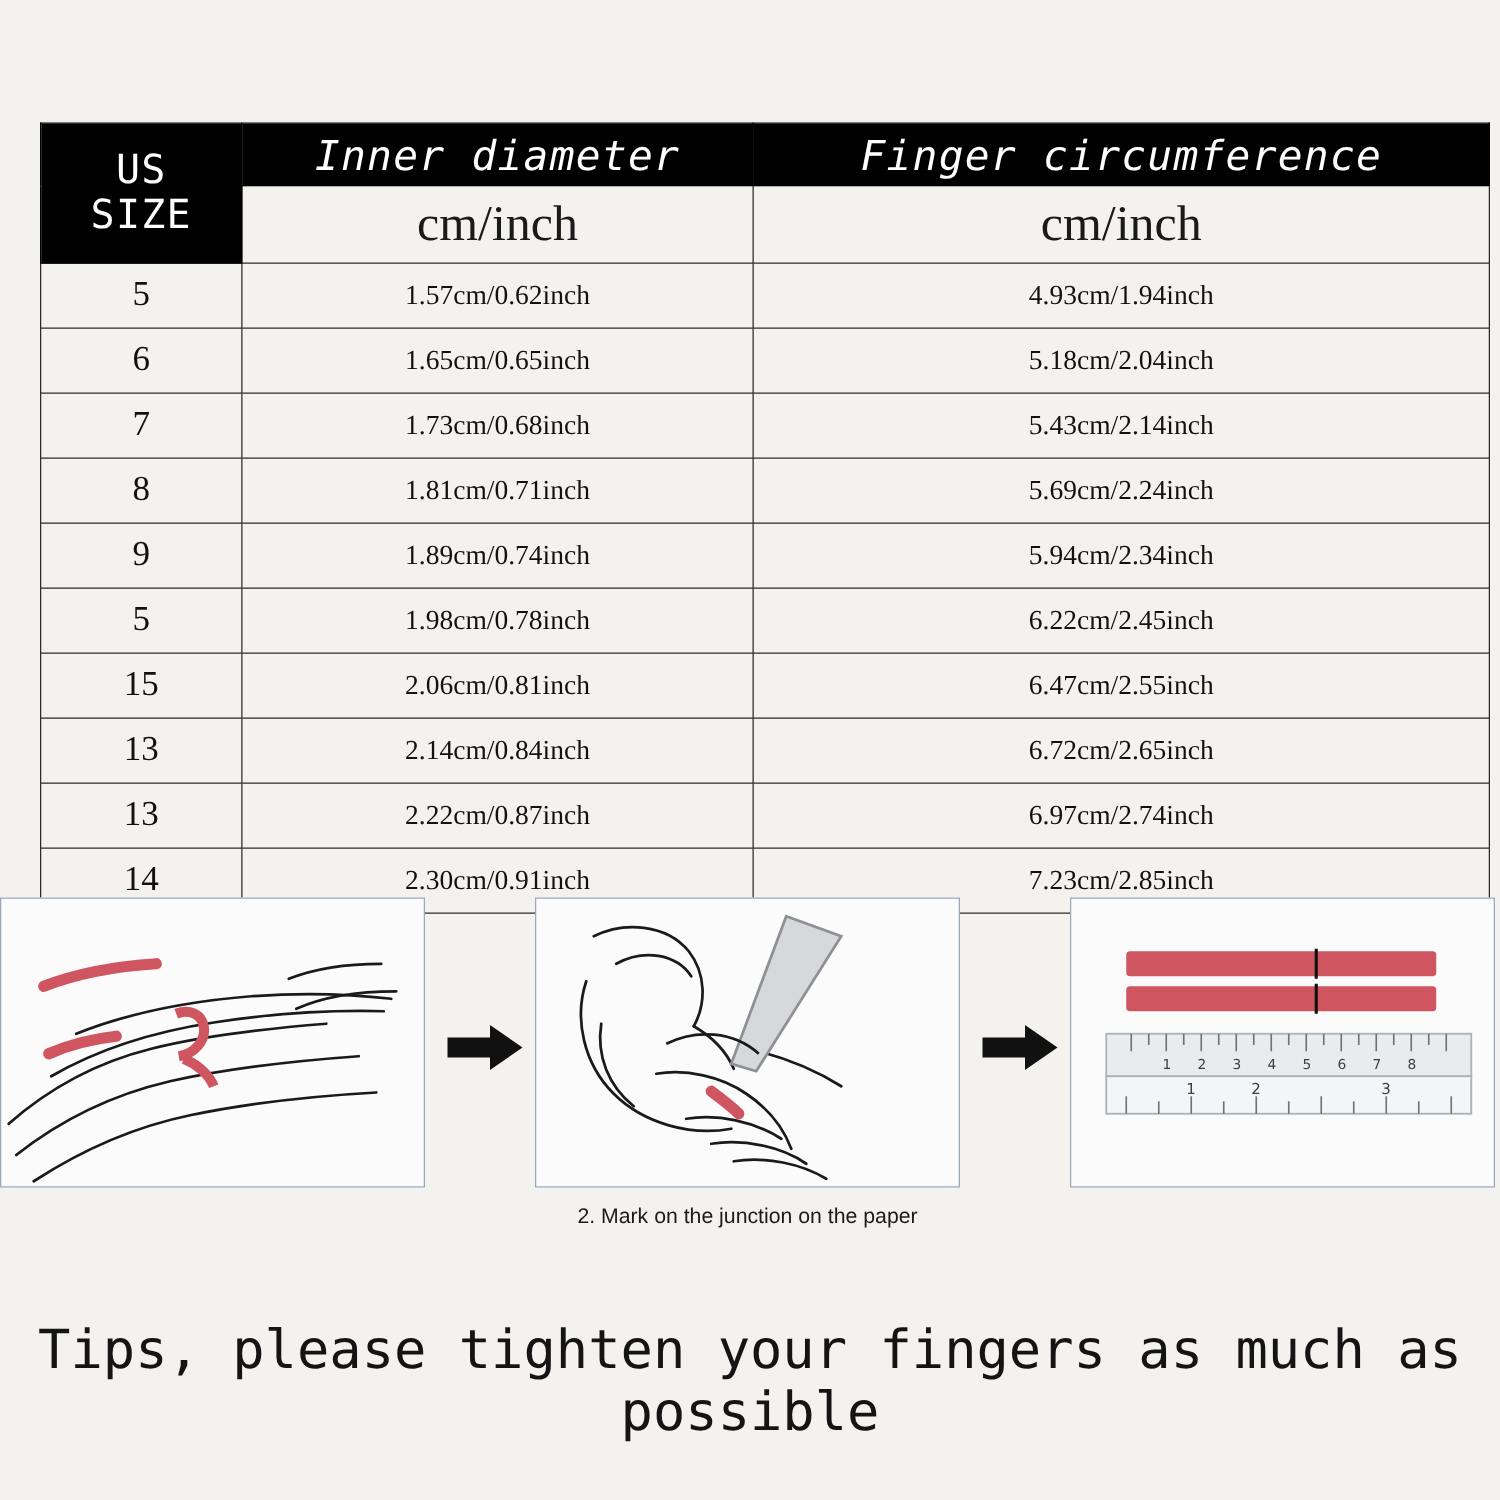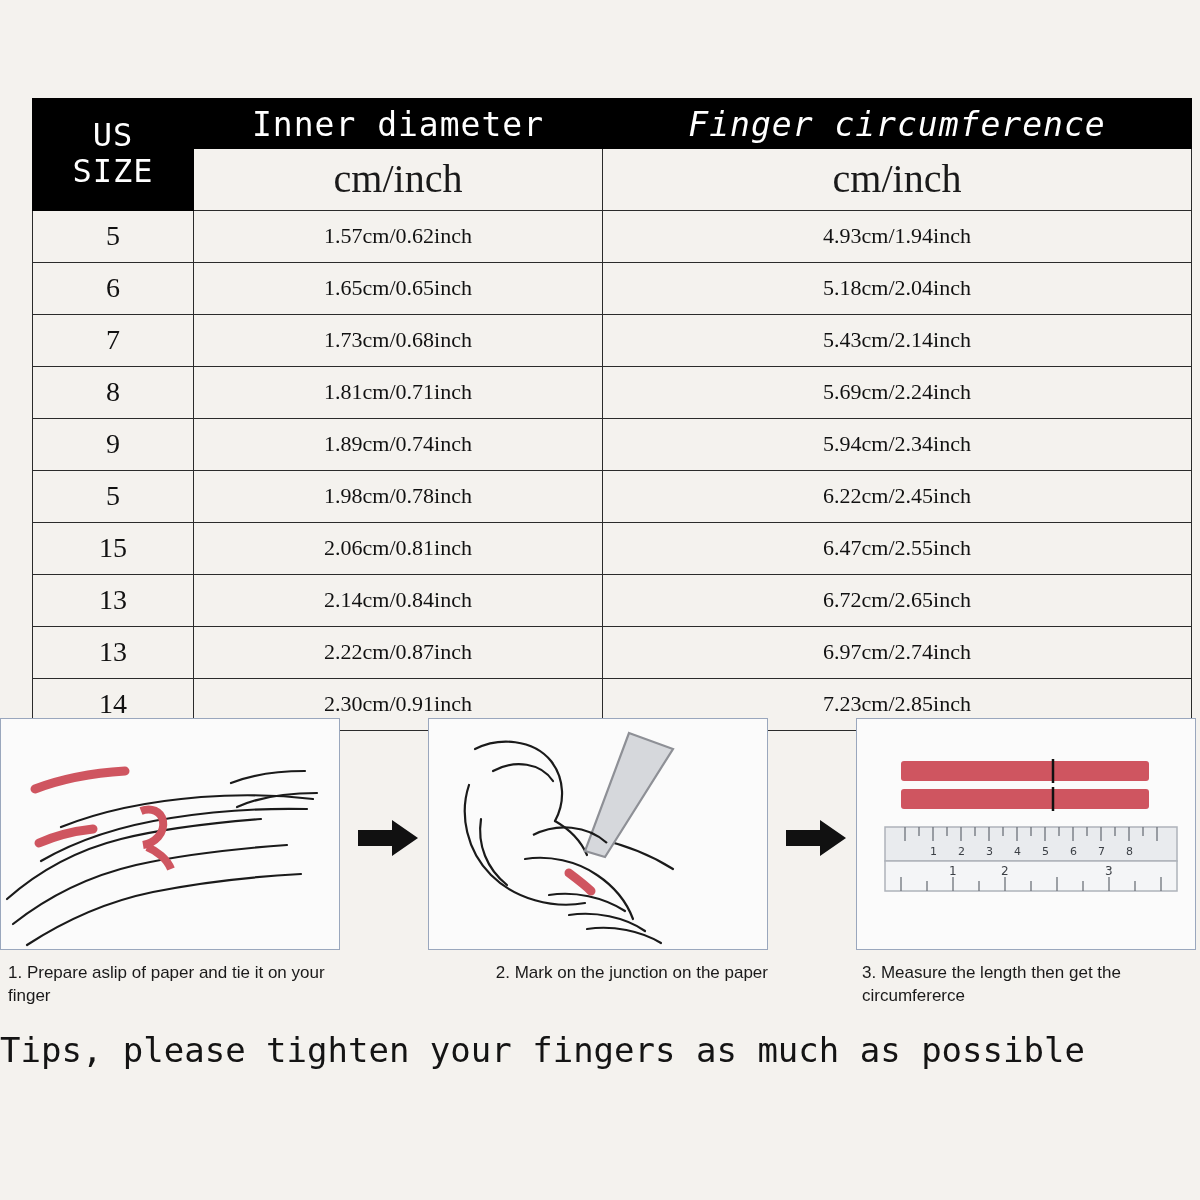--- a/index.html
+++ b/index.html
@@ -51,21 +51,21 @@
     font-size: 32px;
     padding: 8px 0 10px 0;
   }
   .sub-cell {
     font-family: "Liberation Serif", serif;
     font-size: 40px;
     color: #1a1a1a;
     padding: 6px 0 8px 0;
     border-top: 1px solid #000 !important;
   }
-  .col-d { width: 400px; }
+  .col-d { width: 400px; font-style: italic; }
   .col-c { width: 580px; font-style: italic; }
   .size-table tbody td {
     font-size: 22px;
     color: #111;
     padding: 9px 0 10px 0;
     font-family: "Liberation Serif", serif;
   }
   .size-table tbody td.us {
     font-size: 28px;
   }
@@ -96,41 +96,42 @@
     overflow: hidden;
   }
   .step-cap {
     margin-top: 12px;
     font-family: "Liberation Sans", sans-serif;
     font-size: 17px;
     color: #1a1a1a;
     line-height: 1.35;
   }
   .step-1 .step-cap { padding-left: 8px; }
-  .step-2 .step-cap { padding-left: 0px; text-align: right; }
+  .step-2 .step-cap { padding-left: 0px; text-align: center; }
   .step-3 .step-cap { padding-left: 6px; }
 
   .arrow {
     position: absolute;
     top: 100px;
     width: 64px;
     height: 40px;
   }
   .arrow-1 { left: 356px; }
   .arrow-2 { left: 784px; }
   .arrow svg { display: block; }
 
   
   .tips {
     position: absolute;
     left: 0;
-    top: 1030px;
+    top: 1055px;
     width: 1200px;
+    text-align: center;
     font-family: "DejaVu Sans Mono", monospace;
-    font-size: 34px;
+    font-size: 43px;
     color: #141414;
     letter-spacing: 0px;
   }
 </style>
 </head>
 <body>
 
 <div class="page">
 
   <table class="size-table">
@@ -219,21 +220,20 @@
           <g stroke="#cf5560" stroke-width="9" stroke-linecap="round" fill="none">
             <path d="M34 70 C60 60 92 54 124 52"></path>
             <path d="M38 124 C56 116 74 112 92 110"></path>
           </g>
           <g stroke="#cf5560" stroke-width="8" fill="none">
             <path d="M140 92 C150 88 160 92 162 102 C164 114 154 124 142 126"></path>
             <path d="M146 128 C156 132 166 140 170 150"></path>
           </g>
         </svg>
       </div>
-      <div class="step-cap">1. Prepare aslip of paper and tie it on your finger</div>
     </div>
 
     <div class="arrow arrow-1">
       <svg width="64" height="40" viewBox="0 0 64 40">
         <path d="M2 12 L36 12 L36 2 L62 20 L36 38 L36 28 L2 28 Z" fill="#111"></path>
       </svg>
     </div>
 
     <div class="step step-2">
       <div class="step-box">
@@ -327,19 +327,18 @@
               <line x1="304" y1="158" x2="304" y2="172"></line>
             </g>
             <g fill="#3b3f45" font-family="DejaVu Sans, sans-serif" font-size="12">
               <text x="92" y="156">1</text>
                 <text x="144" y="156">2</text>
                 <text x="248" y="156">3</text>
             </g>
           </g>
         </svg>
       </div>
-      <div class="step-cap">3. Measure the length then get the circumfererce</div>
     </div>
   </div>
 
   <div class="tips">Tips, please tighten your fingers as much as possible</div>
 
 </div>
 
 </body></html>

